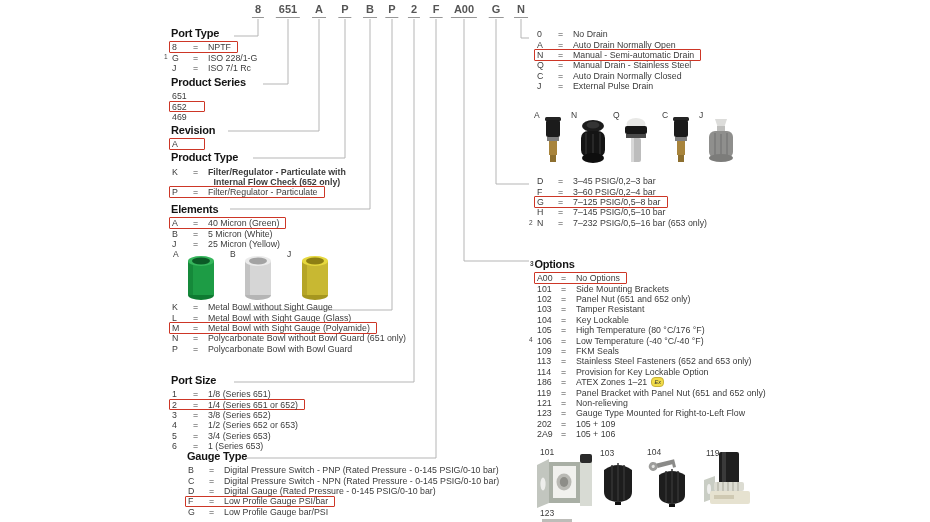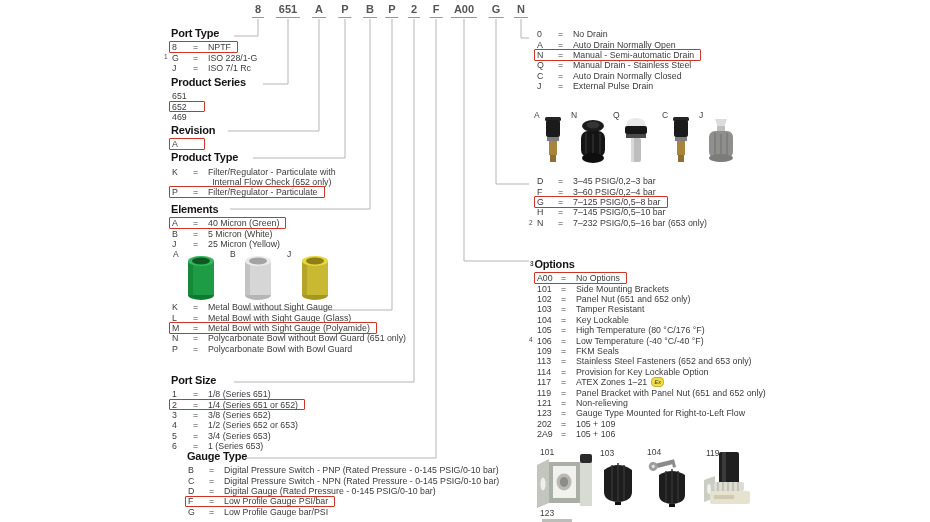--- a/index.html
+++ b/index.html
@@ -19,21 +19,21 @@
   .row.tall .ri{height:20px;align-items:flex-start;}
   .sup{width:7px;flex-shrink:0;font-size:6.5px;line-height:8px;color:#444;align-self:flex-start;padding-top:1px;}
   .ri{display:flex;align-items:center;height:9.6px;border:1.5px solid transparent;border-radius:1px;
       padding:0 6px 0 2px;margin-left:-2px;}
   .ri.boxed{border-color:#cd3626;}
   .ri.wide{min-width:26px;}
   .c{width:21px;flex-shrink:0;font-size:8.8px;color:#3b3b3b;line-height:10px;}
   .oc .c{width:24px;}
   .e{width:15px;flex-shrink:0;font-size:8.8px;color:#3b3b3b;line-height:10px;}
   .l{font-size:8.8px;color:#3b3b3b;white-space:nowrap;line-height:10px;text-align:center;}
-  .ln{display:block;}
+  .ln{display:block;font-weight:bold;}
   .atex{display:inline-block;margin-left:4px;width:11px;height:8px;line-height:8px;border-radius:4px;
         background:#f2dd49;border:1px solid #c9b23a;color:#333;font-size:5.5px;font-style:italic;
         text-align:center;flex-shrink:0;}
   
   .thumb{position:absolute;z-index:1;}
   .thumb .tl{position:absolute;left:0;top:0;font-size:8.5px;color:#3b3b3b;}
   .thumb svg{position:absolute;}
 </style>
 </head>
 <body>
@@ -572,21 +572,21 @@
         <span class="sup"></span>
         <span class="ri">
           <span class="c">114</span>
           <span class="e">=</span>
           <span class="l">Provision for Key Lockable Option</span>
         </span>
       </div>
     <div class="row">
         <span class="sup"></span>
         <span class="ri">
-          <span class="c">117</span>
+          <span class="c">186</span>
           <span class="e">=</span>
           <span class="l">ATEX Zones 1–21</span>
           <span class="atex">Ex</span>
         </span>
       </div>
     <div class="row">
         <span class="sup"></span>
         <span class="ri">
           <span class="c">119</span>
           <span class="e">=</span>

